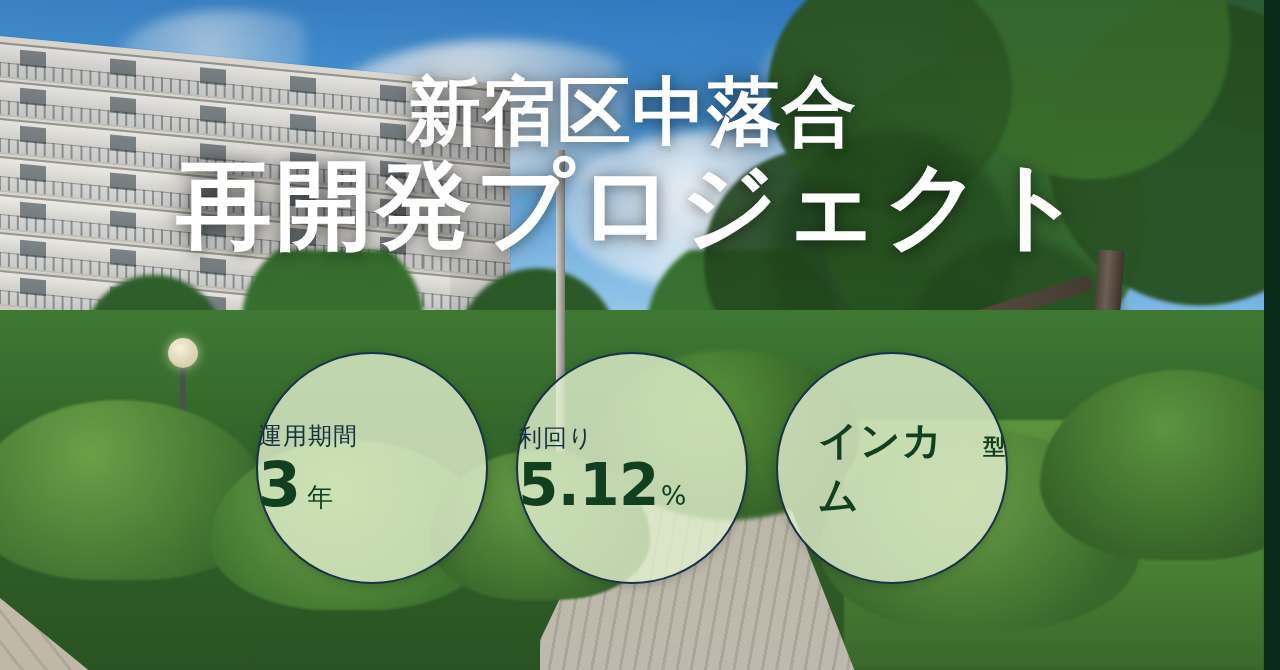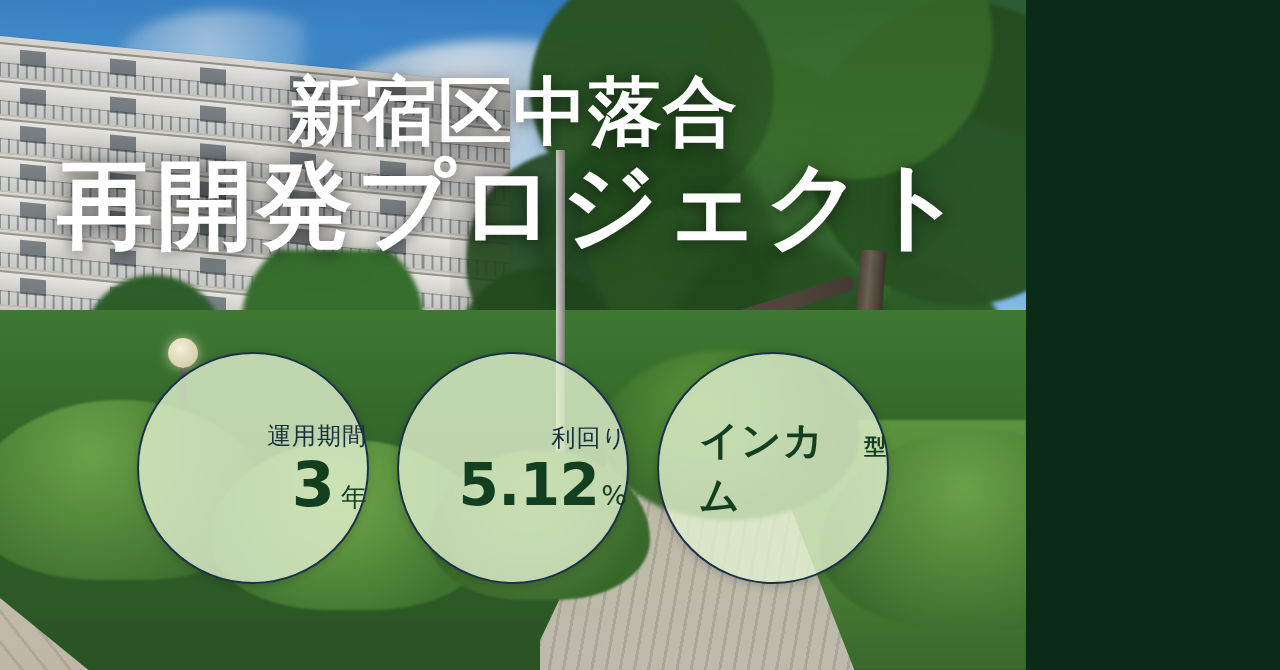--- a/index.html
+++ b/index.html
@@ -4,21 +4,21 @@
 <style>
   html,body{margin:0;padding:0;}
   body{
     width:1280px;height:670px;overflow:hidden;
     font-family:"Liberation Sans","DejaVu Sans",sans-serif;
     background:#0b2a17;
   }
 
   
   .stage{
-    position:relative;width:1026px;height:670px;overflow:hidden;text-decoration:underline;
+    position:relative;width:1264px;height:670px;overflow:hidden;text-decoration:underline;
   }
 
   
   .photo{position:absolute;inset:0;overflow:hidden;}
 
   
   .sky{
     position:absolute;left:0;top:0;width:1280px;height:360px;
     background:linear-gradient(185deg,#2f7fd0 0%,#4f9ede 45%,#8fc4ea 75%,#cfe3f0 100%);
   }
@@ -174,38 +174,38 @@
   .badges{
     position:absolute;left:0;right:0;top:352px;
     display:flex;justify-content:center;align-items:flex-start;
     gap:28px;
   }
   .badge{
     width:228px;height:228px;border-radius:50%;
     background:rgba(226,240,206,.80);
     border:2px solid #17324a;
     box-shadow:0 2px 10px rgba(0,0,0,.18);
-    display:flex;flex-direction:column;align-items:flex-end;justify-content:center;
+    display:flex;flex-direction:column;align-items:flex-start;justify-content:center;
     color:#123;
     font-family:"DejaVu Sans","Liberation Sans",sans-serif;
   }
   .badge .cap{
     font-size:24px;color:#15303f;font-weight:500;letter-spacing:.04em;
     margin-bottom:2px;
   }
   .badge .valrow{
     display:flex;align-items:baseline;justify-content:center;
   }
   .badge .big{
     font-size:62px;font-weight:700;color:#123f20;line-height:1;
   }
   .badge .unit{
     font-size:26px;font-weight:500;color:#123f20;margin-left:6px;
   }
-  .badge--yield .big{font-size:58px;letter-spacing:-.01em;margin-left:32px;}
+  .badge--yield .big{font-size:58px;letter-spacing:-.01em;}
   .badge--yield .unit{font-size:27px;margin-left:2px;}
 
   .badge--type .t1{
     display:flex;align-items:baseline;justify-content:center;
     font-size:40px;font-weight:700;color:#123f20;letter-spacing:.02em;margin-left:40px;
   }
   .badge--type .t1 .sub{font-size:22px;font-weight:600;margin-left:6px;}
   .badge--type .t2{
     margin-top:8px;font-size:30px;font-weight:700;color:#123f20;letter-spacing:.02em;
   }

